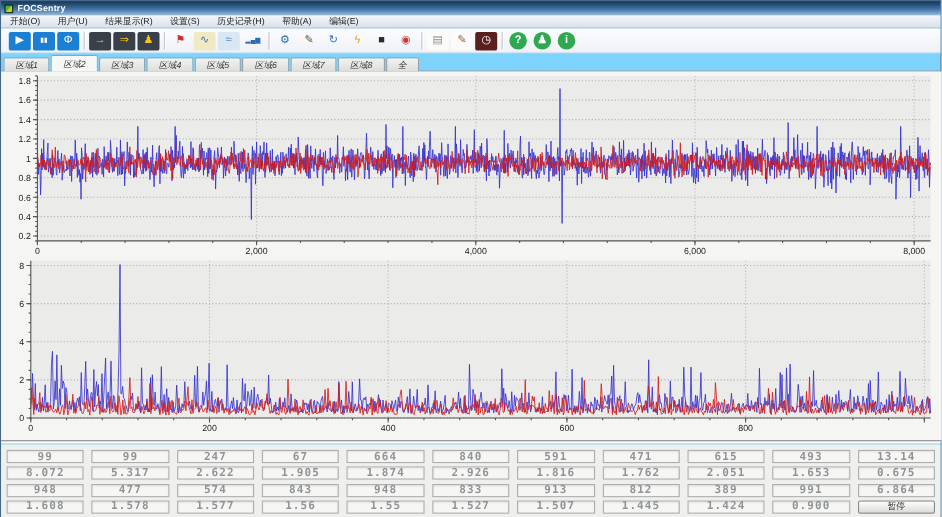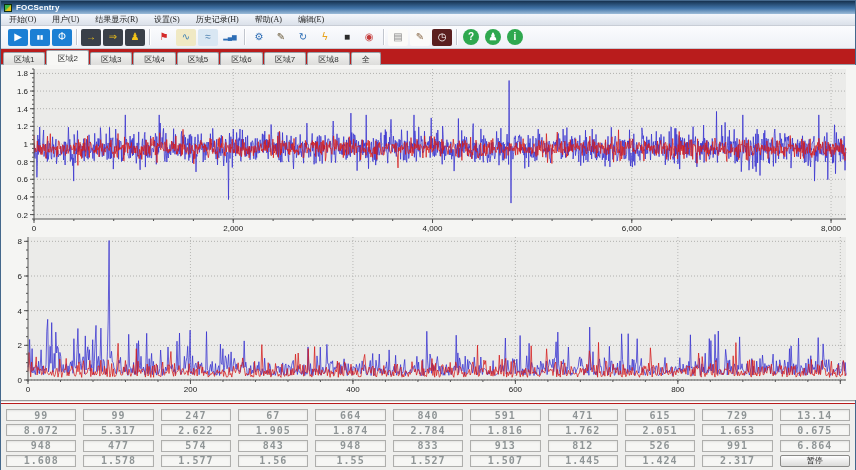--- a/index.html
+++ b/index.html
@@ -1,47 +1,47 @@
 <!DOCTYPE html>
 <html><head>
 <meta charset="utf-8">
 <style>
   * { margin:0; padding:0; box-sizing:border-box; }
   html,body { width:856px; height:470px; overflow:hidden;
     font-family:"Liberation Sans", sans-serif; background:#f0f0ee; }
-  #window { position:relative; width:856px; height:470px; border:1px solid #44688c; background:#b91c1c; }
+  #window { position:relative; width:856px; height:470px; border:1px solid #44688c; background:#7dd3fc; }
 
   
   #titlebar { position:absolute; top:0; left:0; width:100%; height:13px;
     background:linear-gradient(#16324f, #3f72a6 55%, #9dbcd9); display:flex; align-items:center; padding:0 3px; }
   #app-icon { width:8px; height:8px; margin-right:4px;
     background:linear-gradient(135deg,#39b54a 40%,#e8c21a 60%); border:1px solid #0d2d12; }
   #title-text { color:#fff; font-size:8px; font-weight:bold; letter-spacing:0.2px; }
 
   
   #menubar { position:absolute; top:13px; left:0; width:100%; height:12px;
     background:linear-gradient(#f3f6fb,#dbe1ea); display:flex; align-items:center; border-bottom:1px solid #c8cdd6; }
-  .menu-item { font-size:8px; color:#222; padding:0 8px; height:12px; line-height:12px; cursor:default;font-family:Liberation Serif, serif; }
+  .menu-item { font-size:8px; color:#222; padding:0 8px; height:12px; line-height:12px; cursor:default; }
 
   
   #toolbar { position:absolute; top:25px; left:0; width:100%; height:23px;
     background:linear-gradient(#fbfcfe,#eef1f6); border-bottom:1px solid #c5c9d2; display:flex; align-items:center; padding-left:3px; }
   .tb-group { display:flex; align-items:center; gap:2px; padding:0 4px; }
   .tb-sep { width:1px; height:16px; background:#c2c6ce; box-shadow:1px 0 0 #fff; }
   .tb-btn { width:20px; height:17px; display:flex; align-items:center; justify-content:center;
     border-radius:2px; font-size:10px; line-height:1; cursor:pointer; }
   .tb-btn.circle { border-radius:50%; width:16px; height:16px; margin:0 2px; font-weight:bold; }
   .tb-btn.pair { font-size:6px; letter-spacing:0px; }
 
   
   #tabstrip { position:absolute; top:49px; left:0; width:100%; height:15px; display:flex; align-items:flex-end; padding-left:2px; }
   #tabstrip::after { content:""; position:absolute; left:0; bottom:0; width:100%; height:1px; background:#9aa0a8; }
   .tab { position:relative; z-index:1; font-size:8px; color:#333; padding:2px 10px 1px 10px; margin-right:1px;
     background:linear-gradient(#f2f2f0,#dddddb); border:1px solid #9aa0a8; border-bottom:none;
-    border-radius:2px 2px 0 0; height:13px; line-height:10px; cursor:pointer; }
+    border-radius:2px 2px 0 0; height:13px; line-height:10px; cursor:pointer;font-style:italic; }
   .tab.active { background:#f7f7f5; height:15px; line-height:12px; z-index:2; }
 
   
   #chart-area { position:absolute; top:64px; left:0; width:856px; height:335px; background:#f5f5f3; }
   #chart1 { position:absolute; top:0; left:0; }
   #chart2 { position:absolute; top:169px; left:0; }
 
   
   #groove { position:absolute; top:399px; left:0; width:100%; height:3px;
     border-top:1px solid #9a9a9a; border-bottom:1px solid #ffffff; background:#e4e4e2; }
@@ -323,49 +323,49 @@
   <div id="panel">
       <div class="num-cell">99</div>
       <div class="num-cell">99</div>
       <div class="num-cell">247</div>
       <div class="num-cell">67</div>
       <div class="num-cell">664</div>
       <div class="num-cell">840</div>
       <div class="num-cell">591</div>
       <div class="num-cell">471</div>
       <div class="num-cell">615</div>
-      <div class="num-cell">729</div>
+      <div class="num-cell">493</div>
       <div class="num-cell">13.14</div>
       <div class="num-cell">8.072</div>
       <div class="num-cell">5.317</div>
       <div class="num-cell">2.622</div>
       <div class="num-cell">1.905</div>
       <div class="num-cell">1.874</div>
-      <div class="num-cell">2.784</div>
+      <div class="num-cell">2.926</div>
       <div class="num-cell">1.816</div>
       <div class="num-cell">1.762</div>
       <div class="num-cell">2.051</div>
       <div class="num-cell">1.653</div>
       <div class="num-cell">0.675</div>
       <div class="num-cell">948</div>
       <div class="num-cell">477</div>
       <div class="num-cell">574</div>
       <div class="num-cell">843</div>
       <div class="num-cell">948</div>
       <div class="num-cell">833</div>
       <div class="num-cell">913</div>
       <div class="num-cell">812</div>
-      <div class="num-cell">526</div>
+      <div class="num-cell">389</div>
       <div class="num-cell">991</div>
       <div class="num-cell">6.864</div>
       <div class="num-cell">1.608</div>
       <div class="num-cell">1.578</div>
       <div class="num-cell">1.577</div>
       <div class="num-cell">1.56</div>
       <div class="num-cell">1.55</div>
       <div class="num-cell">1.527</div>
       <div class="num-cell">1.507</div>
       <div class="num-cell">1.445</div>
       <div class="num-cell">1.424</div>
-      <div class="num-cell">2.317</div>
+      <div class="num-cell">0.900</div>
       <button class="panel-btn">暂停</button>
     </div>
 </div>
 
 </body></html>

